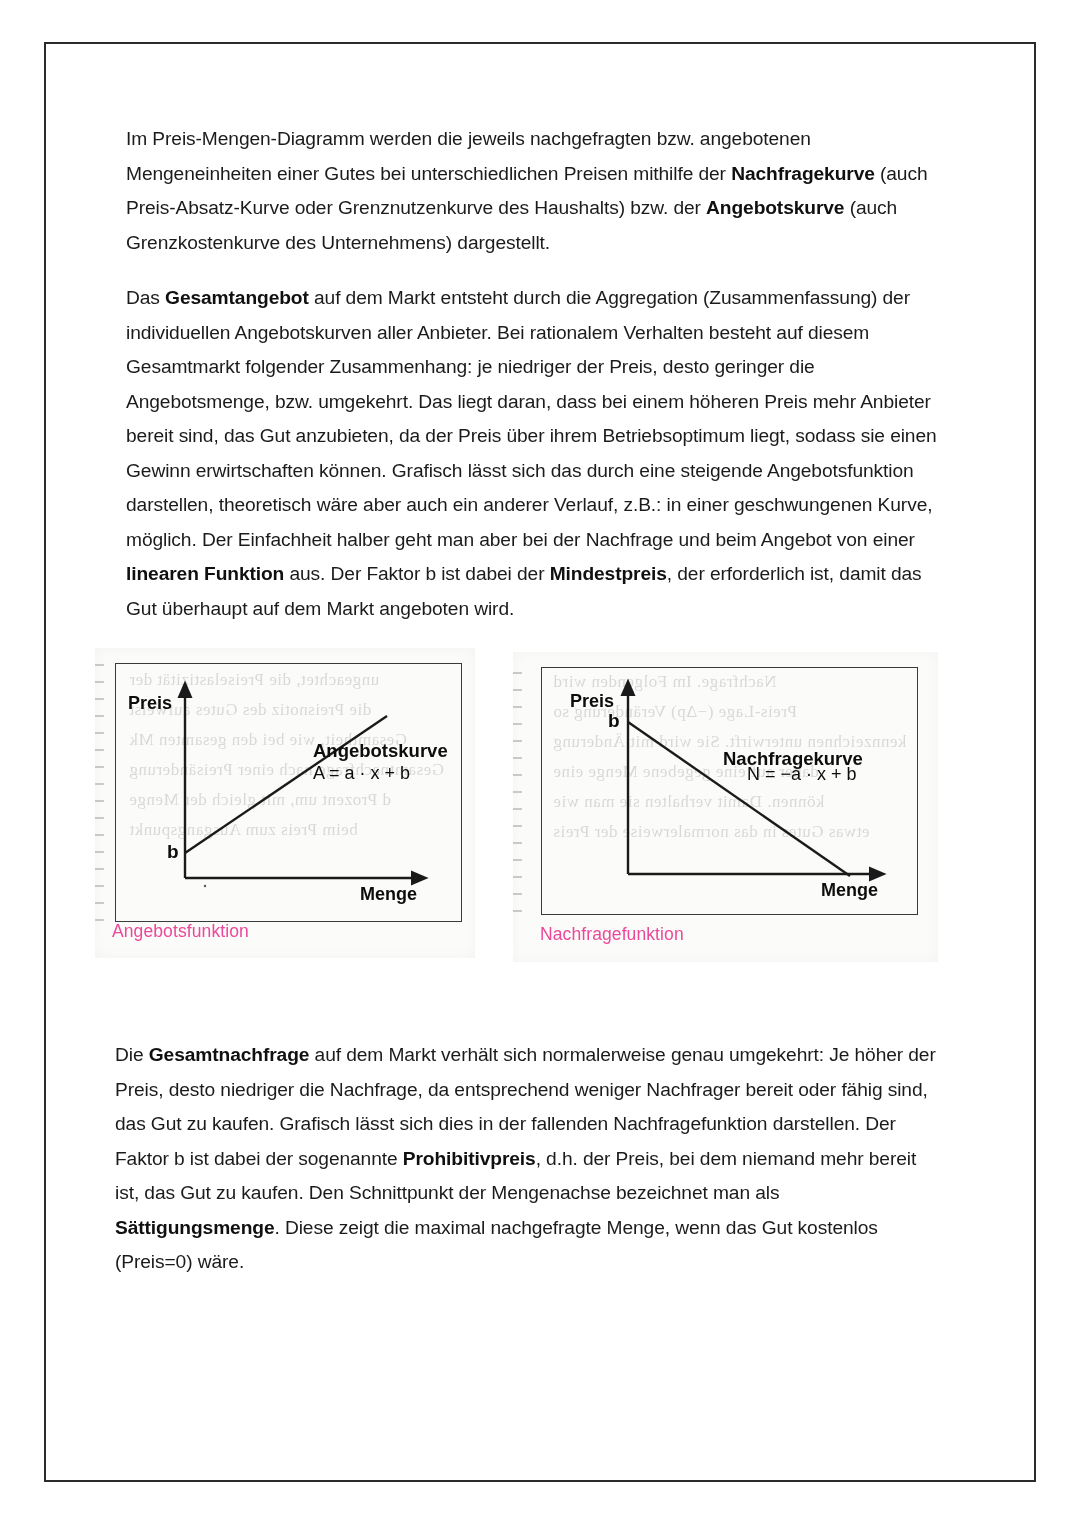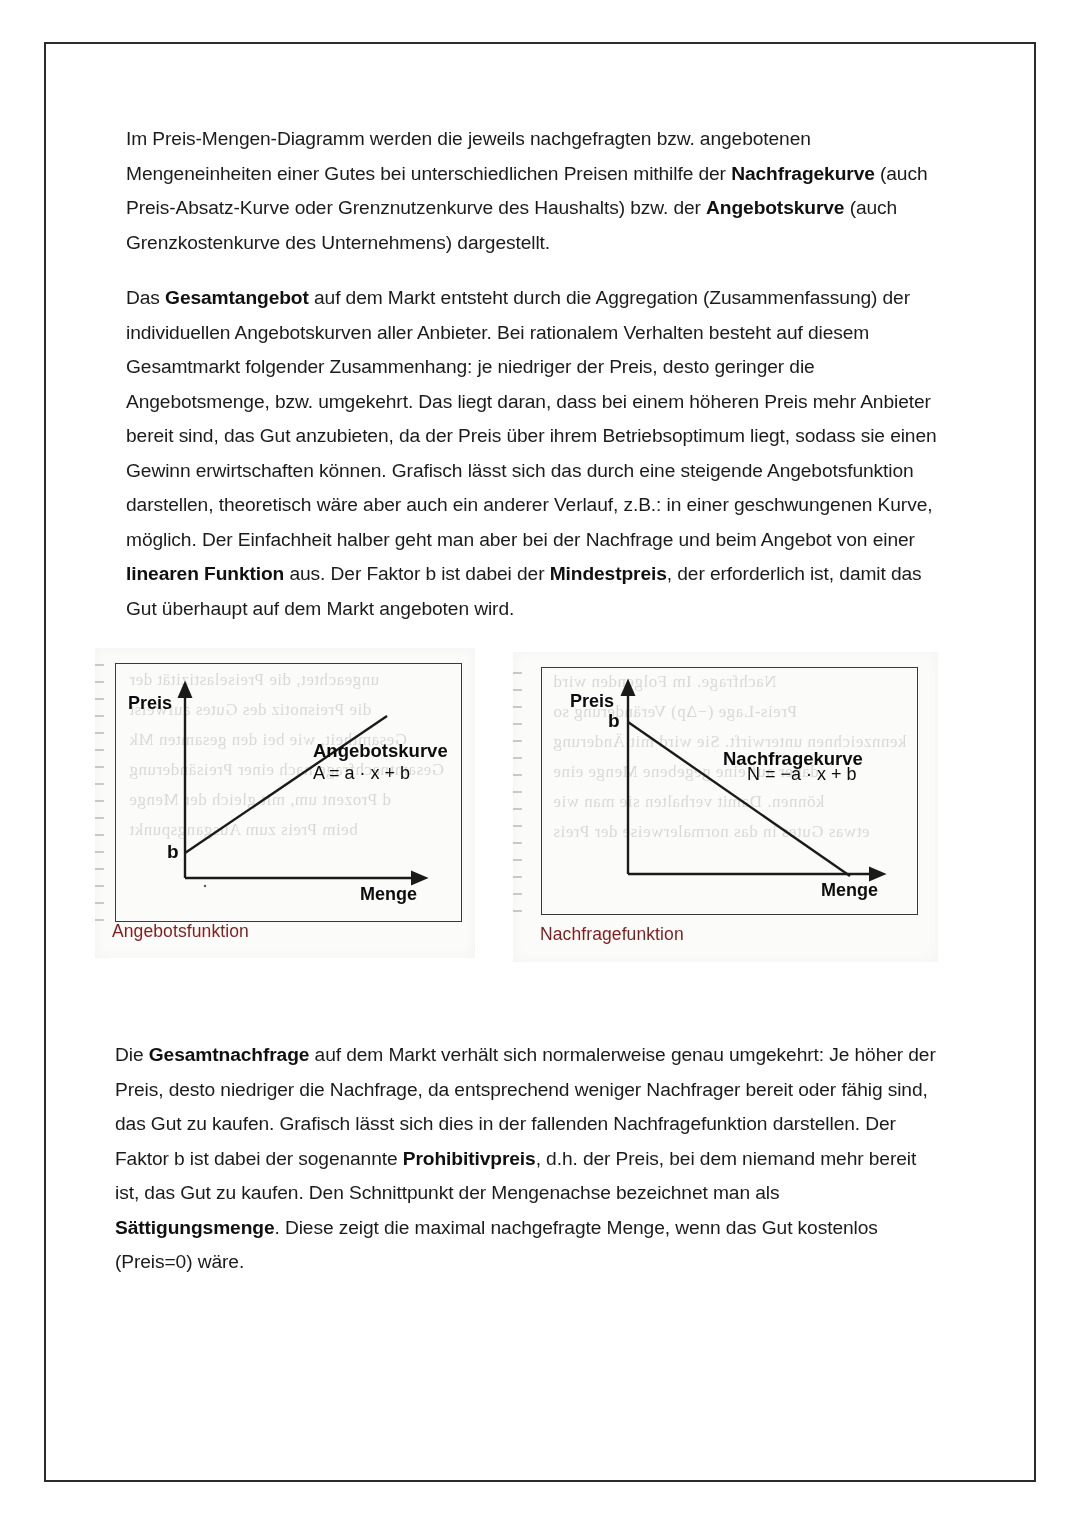--- a/index.html
+++ b/index.html
@@ -111,21 +111,21 @@
     position: absolute;
     border: 1.6px solid #3a3a3a;
     box-sizing: border-box;
     background: transparent;
   }
 
   .fig-caption {
     position: absolute;
     font-family: "Liberation Sans", sans-serif;
     font-size: 17.5px;
-    color: #7f1d1d;
+    color: #ec4899;
     letter-spacing: 0.1px;
     white-space: nowrap;
   }
 
   .axis-label {
     position: absolute;
     font-family: "Liberation Sans", sans-serif;
     font-weight: 700;
     font-size: 18px;
     color: #0d0d0d;

